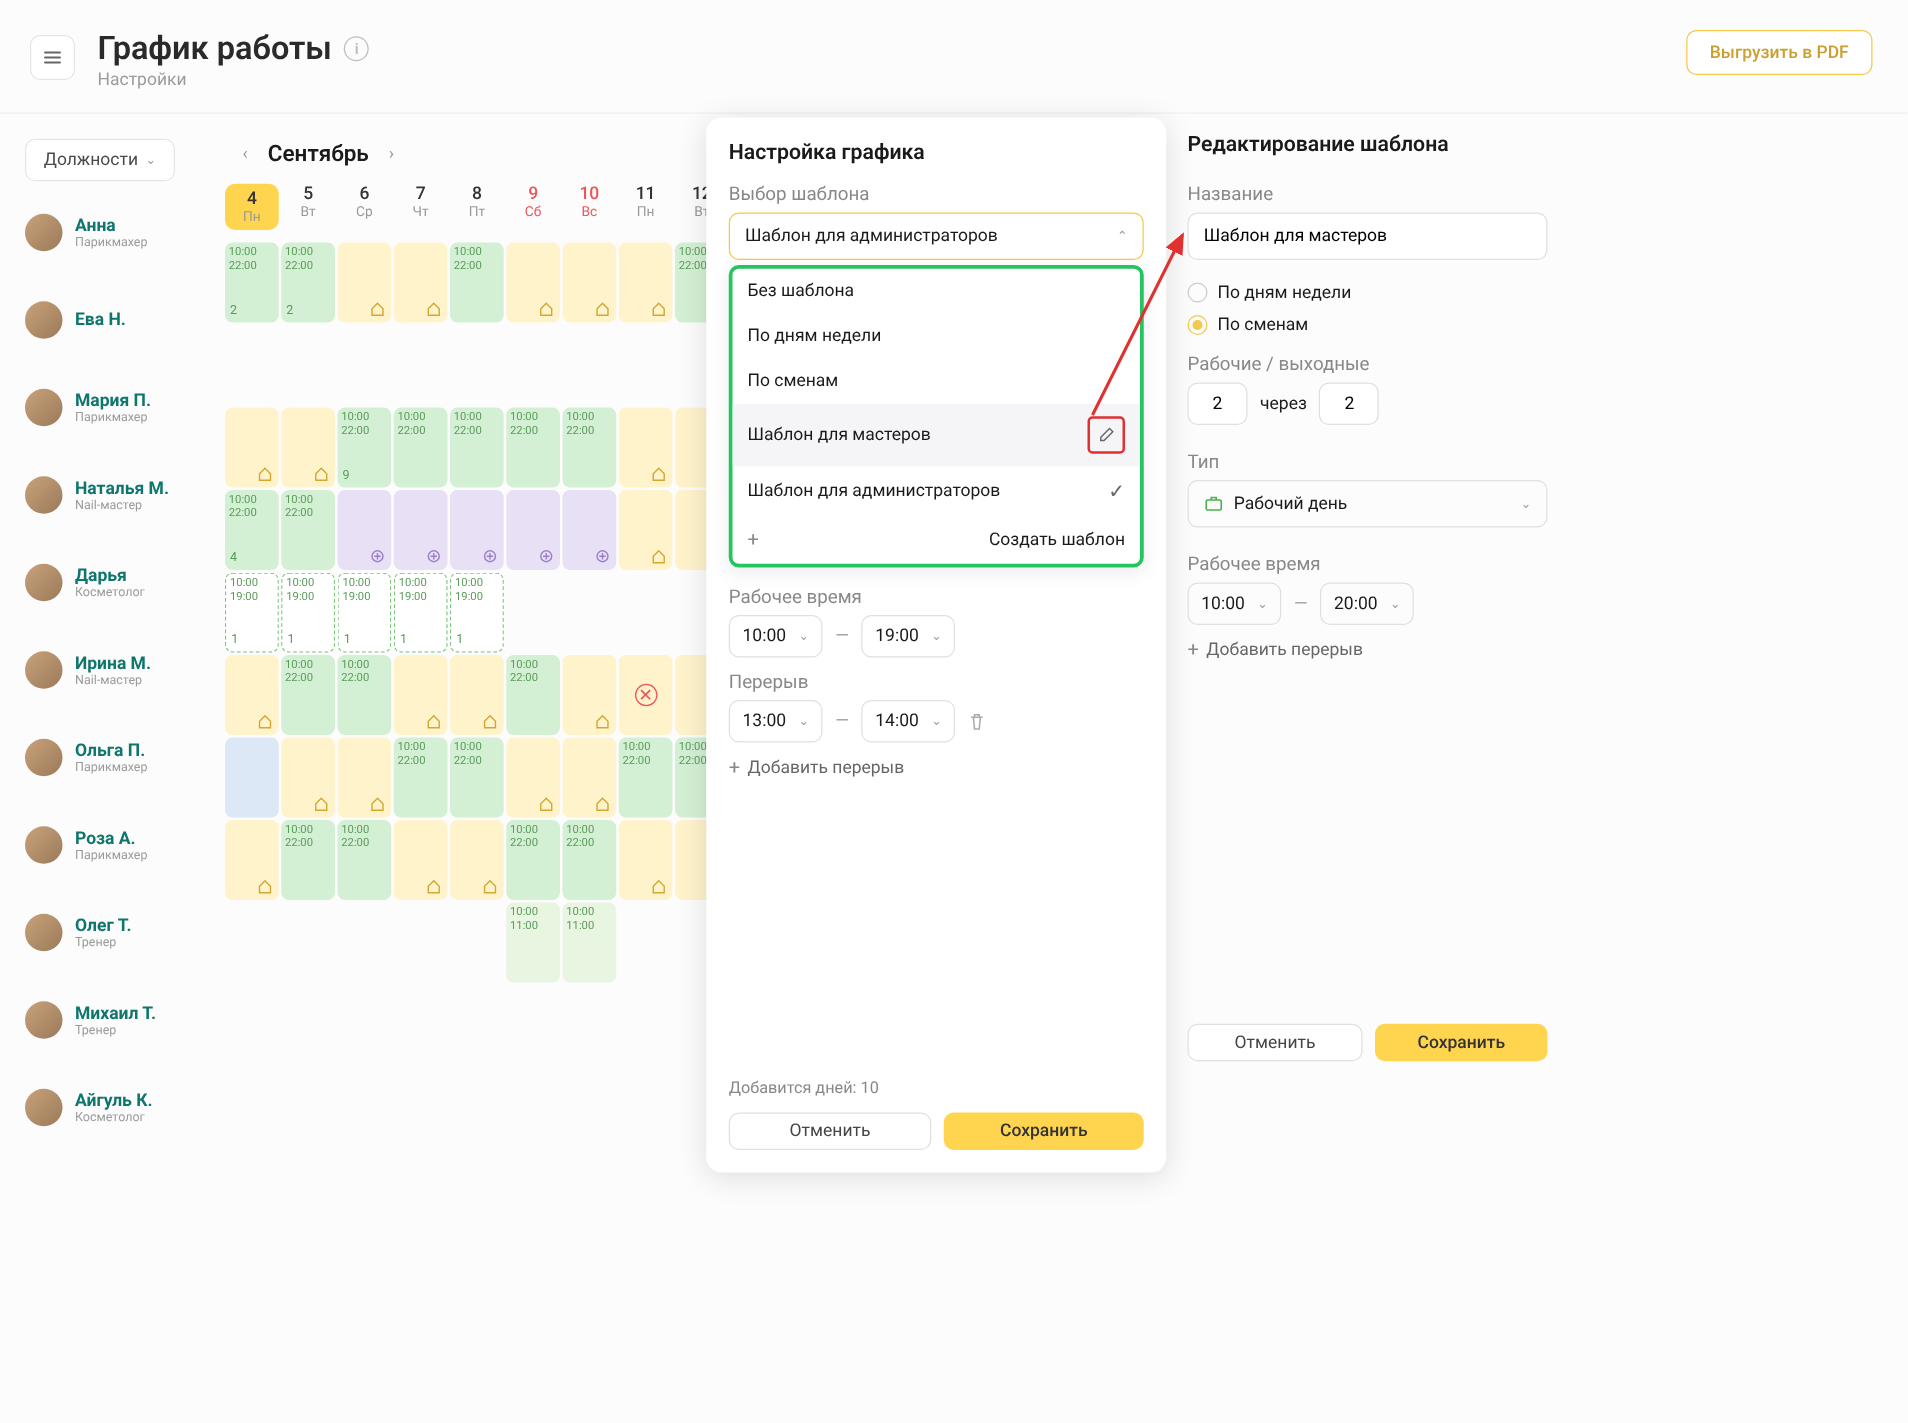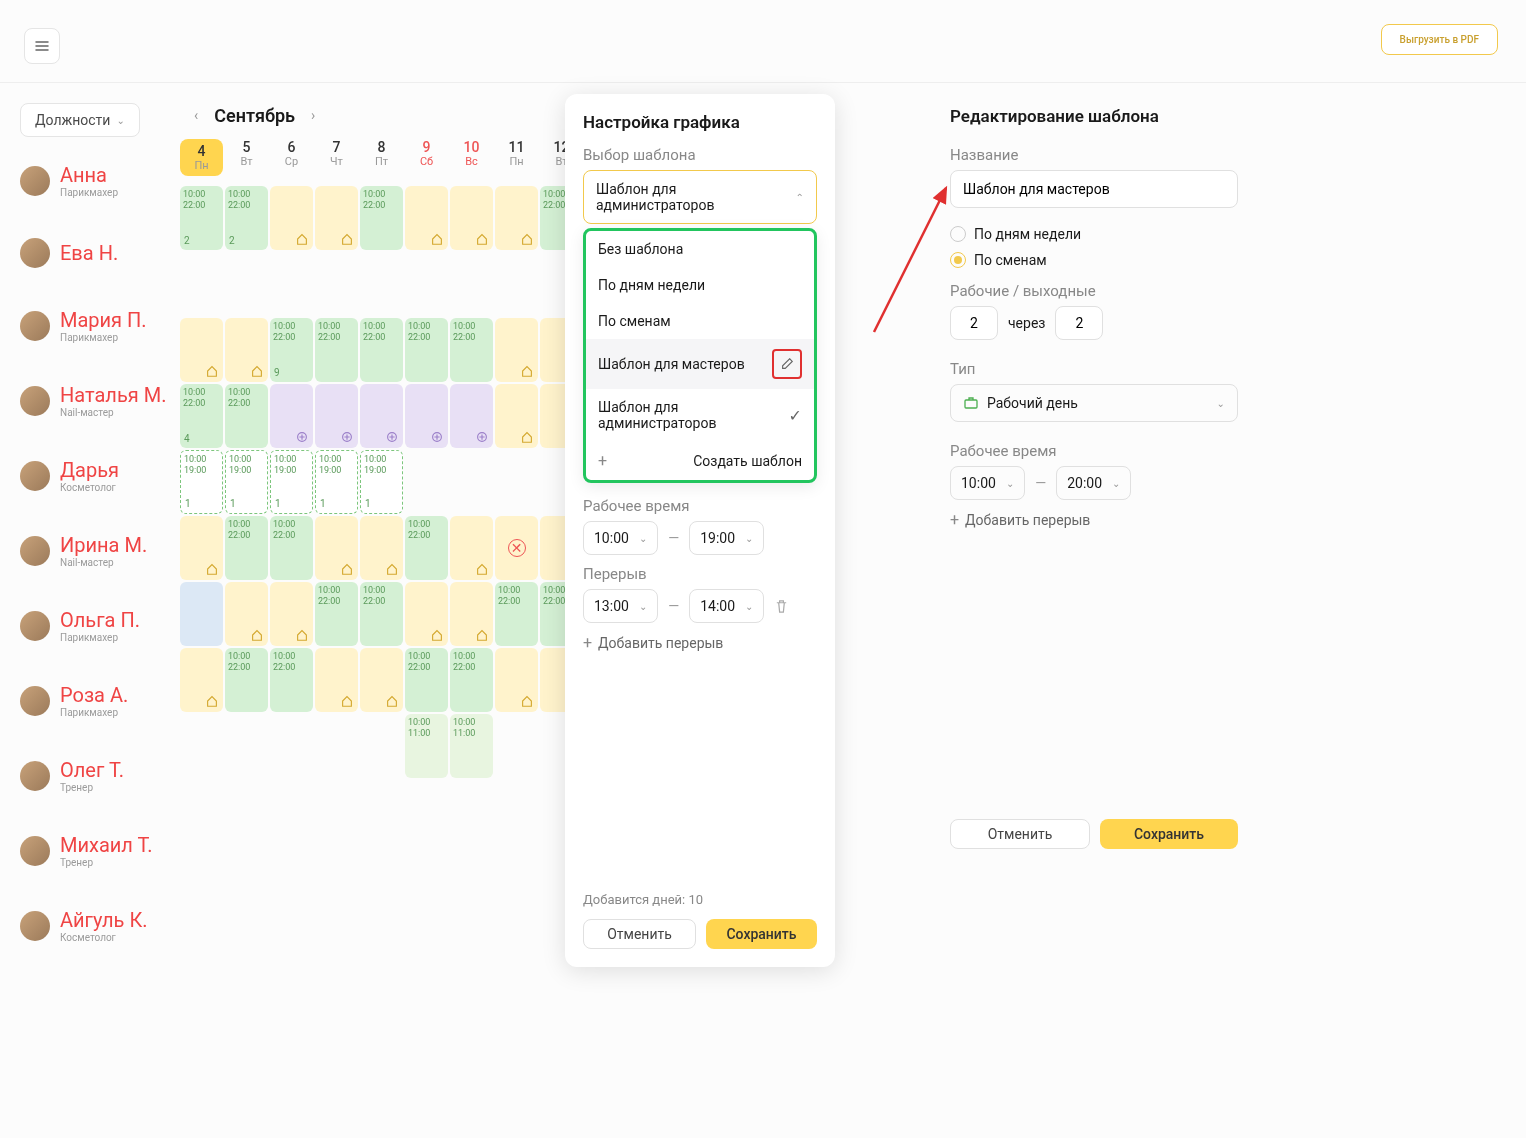--- a/index.html
+++ b/index.html
@@ -3,28 +3,28 @@
 <meta charset="utf-8">
 <style>
 *{box-sizing:border-box;margin:0;padding:0;font-family:-apple-system,BlinkMacSystemFont,"Segoe UI",Roboto,Arial,sans-serif}
 body{background:#fcfcfc;color:#1a1a1a;font-size:14px}
 .header{display:flex;align-items:flex-start;padding:24px 28px 18px 24px;border-bottom:1px solid #eee}
 .menu-btn{width:36px;height:36px;border:1px solid #e5e5e5;border-radius:8px;display:flex;align-items:center;justify-content:center;background:#fff;cursor:pointer;margin-right:18px;margin-top:4px}
 .menu-btn svg{width:16px;height:16px}
 .title-block h1{font-size:26px;font-weight:600;color:#2a2a2a;display:flex;align-items:center;gap:10px}
 .title-block .subtitle{color:#9b9b9b;font-size:14px;margin-top:2px}
 .info-icon{width:20px;height:20px;border:1.5px solid #bdbdbd;border-radius:50%;display:inline-flex;align-items:center;justify-content:center;color:#bdbdbd;font-size:12px;font-weight:600}
-.export-btn{margin-left:auto;background:#fff;border:1px solid #f2c94c;color:#c9a02f;padding:9px 18px;border-radius:8px;font-weight:500;cursor:pointer;font-size:10px}
+.export-btn{margin-left:auto;background:#fff;border:1px solid #f2c94c;color:#c9a02f;padding:9px 18px;border-radius:8px;font-weight:500;cursor:pointer;font-size:14px}
 .body{display:flex}
 .sidebar{width:172px;padding:20px 0 0 20px;flex-shrink:0}
 .positions-btn{border:1px solid #e5e5e5;background:#fff;border-radius:8px;padding:8px 14px;font-size:14px;color:#4a4a4a;cursor:pointer;display:flex;align-items:center;gap:6px;margin-bottom:26px}
 .chev{font-size:10px;color:#999}
 .staff{display:flex;align-items:center;gap:10px;margin-bottom:40px}
 .avatar{width:30px;height:30px;border-radius:50%;background:linear-gradient(135deg,#c8a27a,#9b7a5a);flex-shrink:0}
-.staff-info .name{font-size:20px;font-weight:400;color:#ef4444}
+.staff-info .name{font-size:14px;font-weight:700;color:#0f766e}
 .staff-info .role{font-size:10px;color:#9b9b9b}
 .main{flex:1;padding:20px 0 0 0;overflow:hidden;position:relative}
 .month-nav{display:flex;align-items:center;gap:12px;padding-left:18px;margin-bottom:12px}
 .nav-arrow{color:#999;cursor:pointer;padding:4px}
 .month-name{font-size:18px;font-weight:600}
 .days{display:flex;gap:2px;padding-left:8px}
 .day{width:43px;text-align:center}
 .day .num{font-size:14px;font-weight:500;color:#333}
 .day .wd{font-size:11px;color:#999}
 .day.sel{background:#ffd54f;border-radius:8px;padding:4px 0}
@@ -37,21 +37,21 @@
 .cell.yellow{background:#fff3cc}
 .cell.purple{background:#e8e0f5}
 .cell.blue{background:#dce8f5}
 .cell.lgreen{background:#e8f5e0}
 .cell .t{color:#5a9a5a;font-size:9px;line-height:11px}
 .cell .ic{position:absolute;bottom:4px;right:4px;color:#d4a82f}
 .cell .ic.p{color:#9b7fc9}
 .cell .cnt{position:absolute;bottom:4px;left:4px;color:#5a9a5a;font-size:10px}
 .cell .red-x{position:absolute;top:50%;left:50%;transform:translate(-50%,-50%);color:#e55;font-size:14px;border:1.5px solid #e55;border-radius:50%;width:18px;height:18px;display:flex;align-items:center;justify-content:center}
 .panel{position:absolute;background:#fff;border-radius:12px;box-shadow:0 4px 24px rgba(0,0,0,0.12);padding:18px}
-.panel1{left:565px;top:94px;width:270px}
+.panel1{left:565px;top:94px;width:368px}
 .panel-title{font-size:17px;font-weight:600;margin-bottom:14px}
 .field-label{font-size:15px;color:#888;margin-bottom:6px}
 .select-box{border:1.5px solid #f2c94c;border-radius:8px;padding:10px 12px;font-size:14px;display:flex;align-items:center;justify-content:space-between;cursor:pointer;margin-bottom:4px}
 .dropdown{border:3px solid #22c55e;border-radius:8px;box-shadow:0 4px 16px rgba(0,0,0,0.08);overflow:hidden;margin-bottom:14px}
 .dd-item{padding:10px 12px;font-size:14px;cursor:pointer;display:flex;align-items:center;justify-content:space-between}
 .dd-item.hov{background:#f5f5f7}
 .dd-item .edit-ic{width:22px;height:22px;display:flex;align-items:center;justify-content:center}
 .red-box{border:2.5px solid #e03030;border-radius:4px;padding:2px}
 .check{color:#666;font-size:16px}
 .time-row{display:flex;align-items:center;gap:10px;margin-bottom:10px}
@@ -84,20 +84,27 @@
 </style>
 </head>
 <body>
 
 <div class="header">
   <button class="menu-btn">
     <svg viewBox="0 0 16 16">
         <path d="M2 4h12M2 8h12M2 12h12" stroke="#666" stroke-width="1.5" stroke-linecap="round"></path>
       </svg>
   </button>
+  <div class="title-block">
+    <h1>
+        <span>График работы</span>
+        <span class="info-icon">i</span>
+      </h1>
+    <div class="subtitle">Настройки</div>
+  </div>
   <button class="export-btn">Выгрузить в PDF</button>
 </div>
 
 <div class="body">
   <div class="sidebar">
     <button class="positions-btn">
         <span>Должности</span>
         <span class="chev">⌄</span>
       </button>
     <div id="staff-list">

